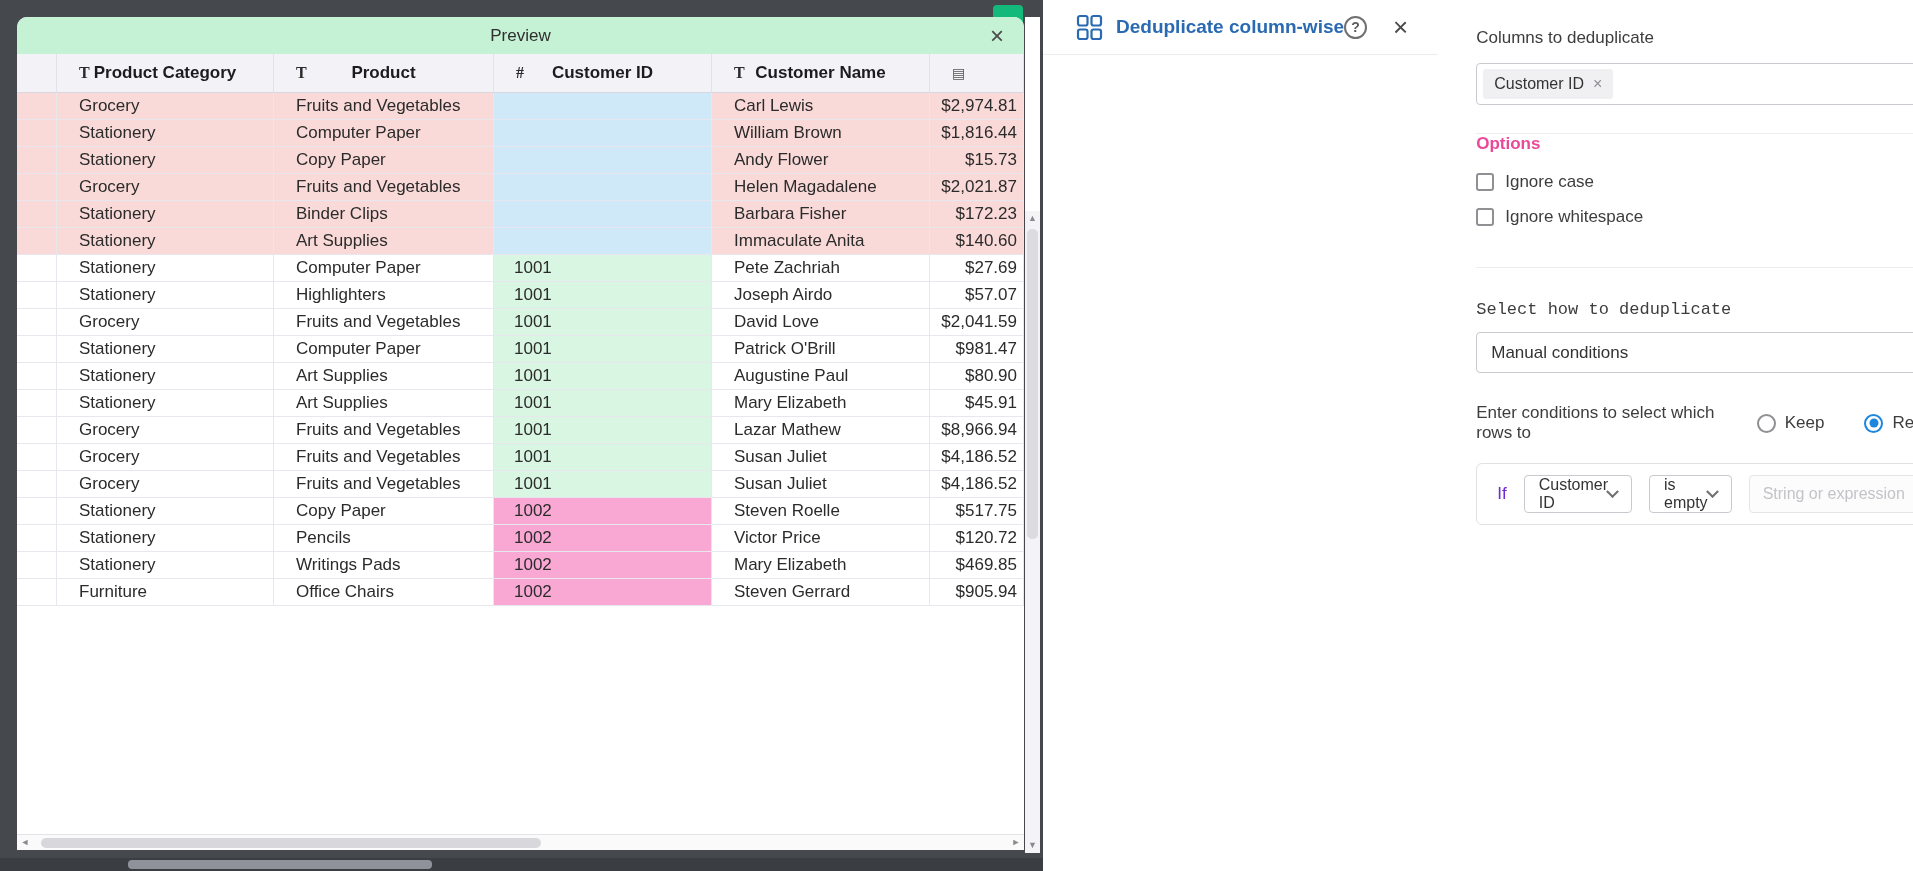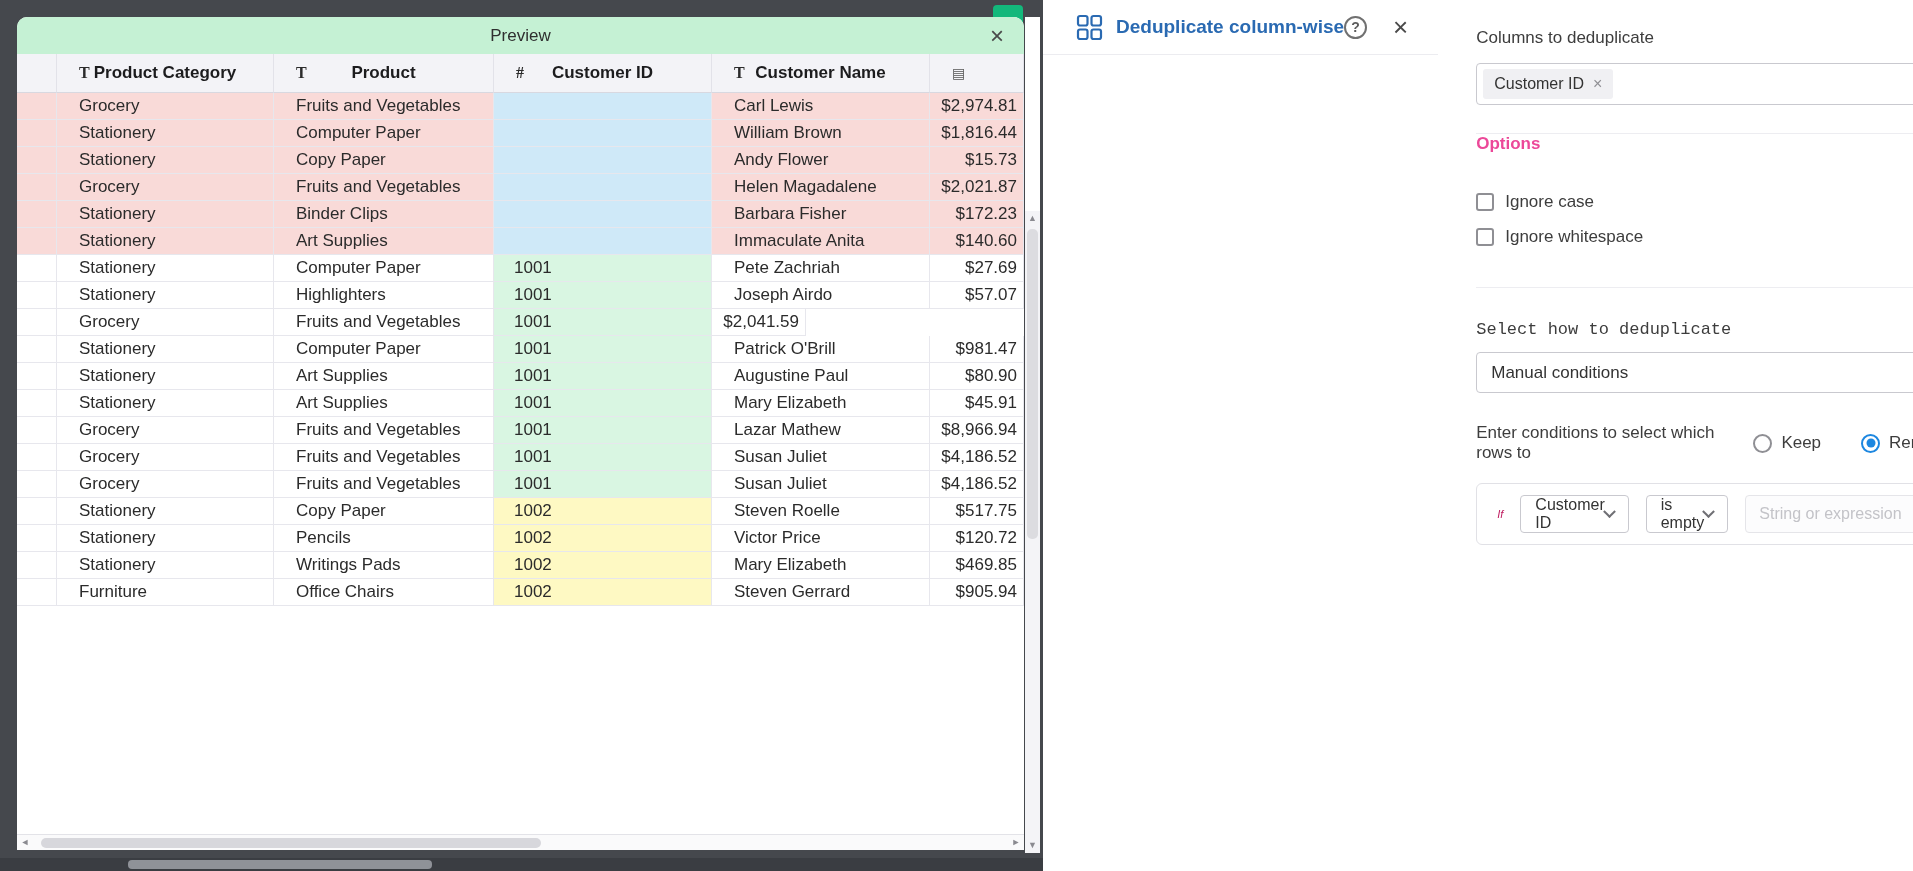--- a/index.html
+++ b/index.html
@@ -31,21 +31,21 @@
   .table-body { height:741px; overflow:hidden; }
   .trow { display:flex; height:27px; }
   .cell { border-right:1px solid #e7e7ed; border-bottom:1px solid #e7e7ed;
     font-size:17px; color:#2b2b2b; padding-left:22px; display:flex; align-items:center;
     background:#fff; overflow:hidden; white-space:nowrap; }
   .cell.c-id { padding-left:20px; }
   .cell.c-amt { justify-content:flex-end; padding-left:0; padding-right:6px; }
   .hl-pink .cell { background:#f9dad8; }
   .cell.id-blue { background:#cfe9f8; }
   .cell.id-green { background:#d9f6e2; }
-  .cell.id-yellow { background:#fef9c3; }
+  .cell.id-yellow { background:#f9a8d4; }
 
   .h-scrollbar { height:16px; background:#fafafb; border-top:1px solid #e3e3e8; display:flex; align-items:center; }
   .sb-arrow { font-size:9px; color:#8a8a90; width:16px; text-align:center; flex:0 0 auto; line-height:1; }
   .h-track { flex:1; height:16px; position:relative; }
   .h-thumb { position:absolute; left:8px; top:3px; width:500px; height:10px; background:#d7d7dc; border-radius:5px; }
 
   .v-scrollbar { position:absolute; left:1025px; top:17px; width:15px; height:836px; background:#fff; z-index:2; }
   .v-track { position:absolute; left:0; right:0; top:194px; bottom:0; background:#f4f4f7; }
   .v-track .up { position:absolute; top:3px; left:0; right:0; text-align:center; width:auto; }
   .v-track .down { position:absolute; bottom:3px; left:0; right:0; text-align:center; width:auto; }
@@ -72,41 +72,41 @@
   .chips-input { margin-top:12px; height:42px; border:1px solid #c9c9cf; border-radius:4px;
     display:flex; align-items:center; padding:0 6px; }
   .chip { background:#f0f0f3; border-radius:3px; height:30px; display:inline-flex; align-items:center;
     gap:9px; padding:0 11px; font-size:16px; color:#333; }
   .chip-x { color:#8f8f94; font-size:16px; cursor:pointer; }
   .divider { border-top:1px solid #ededf1; }
   .divider.d1 { margin-top:28px; }
   .divider.d2 { margin-top:40px; }
   .section-heading { font-size:17px; font-weight:700; color:#ec4899; }
   .checkbox-row { display:flex; align-items:center; gap:11px; cursor:pointer; width:fit-content; }
-  .checkbox-row.first { margin-top:38px; }
+  .checkbox-row.first { margin-top:18px; }
   .checkbox-row.second { margin-top:15px; }
   .checkbox { width:18px; height:18px; border:2px solid #8f8f94; border-radius:3px; background:#fff; flex:0 0 auto; }
   .checkbox-label { font-size:17px; color:#3d3d3d; }
   .method-label { margin-top:32px;font-family:Liberation Mono, monospace; }
   .select-box { border:1px solid #c9c9cf; border-radius:4px; background:#fff; display:flex;
     align-items:center; justify-content:space-between; padding:0 14px; font-size:16px; color:#333; cursor:pointer; }
   .select-full { margin-top:13px; height:41px; font-size:17px; }
   .chevron { width:9px; height:9px; border-right:2px solid #6f6f74; border-bottom:2px solid #6f6f74;
     transform:rotate(45deg) translate(-2px,-2px); flex:0 0 auto; }
   .conditions-row { display:flex; align-items:center; margin-top:30px; font-size:17px; color:#3d3d3d; }
   .radio-row { display:flex; align-items:center; gap:9px; margin-left:22px; cursor:pointer; }
   .radio-row.remove { margin-left:40px; }
   .radio { width:19px; height:19px; border:2px solid #8f8f94; border-radius:50%; background:#fff; position:relative; flex:0 0 auto; }
   .radio.selected { border-color:#1d87e0; }
   .radio.selected::after { content:""; position:absolute; left:50%; top:50%; transform:translate(-50%,-50%);
     width:9px; height:9px; border-radius:50%; background:#1d87e0; }
   .advanced-link { margin-left:auto; color:#1a84e8; font-size:17px; cursor:pointer;text-align:right; }
   .condition-box { margin-top:20px; border:1px solid #e1e1e6; border-radius:6px; height:62px;
     display:flex; align-items:center; padding:0 20px; gap:17px; }
-  .if-label { font-size:11px; color:#be185d;font-style:italic; }
+  .if-label { font-size:17px; color:#6d28d9; }
   .sel-col { width:150px; height:38px; }
   .sel-op { width:138px; height:38px; }
   .value-input { width:236px; height:38px; border:1px solid #e5e5e9; border-radius:4px; background:#fdfdfe;
     padding:0 13px; font-size:16px; color:#333; font-family:Liberation Sans, sans-serif; }
   .value-input::placeholder { color:#c3c3c8; }
   .value-input:disabled { background:#fcfcfd; }
   .add-condition { width:32px; height:32px; border:1px solid #b6b6bb; border-radius:3px; background:#fff;
     font-size:21px; color:#555; cursor:pointer; display:flex; align-items:center; justify-content:center;
     font-family:inherit; line-height:1; }
 
@@ -216,20 +216,21 @@
           <div class="cell c-prod">Highlighters</div>
           <div class="cell c-id id-green">1001</div>
           <div class="cell c-name">Joseph Airdo</div>
           <div class="cell c-amt">$57.07</div>
         </div>
         <div class="trow hl-none">
           <div class="cell c-gutter"></div>
           <div class="cell c-cat">Grocery</div>
           <div class="cell c-prod">Fruits and Vegetables</div>
           <div class="cell c-id id-green">1001</div>
+          <div class="cell c-name">David Love</div>
           <div class="cell c-amt">$2,041.59</div>
         </div>
         <div class="trow hl-none">
           <div class="cell c-gutter"></div>
           <div class="cell c-cat">Stationery</div>
           <div class="cell c-prod">Computer Paper</div>
           <div class="cell c-id id-green">1001</div>
           <div class="cell c-name">Patrick O'Brill</div>
           <div class="cell c-amt">$981.47</div>
         </div>

